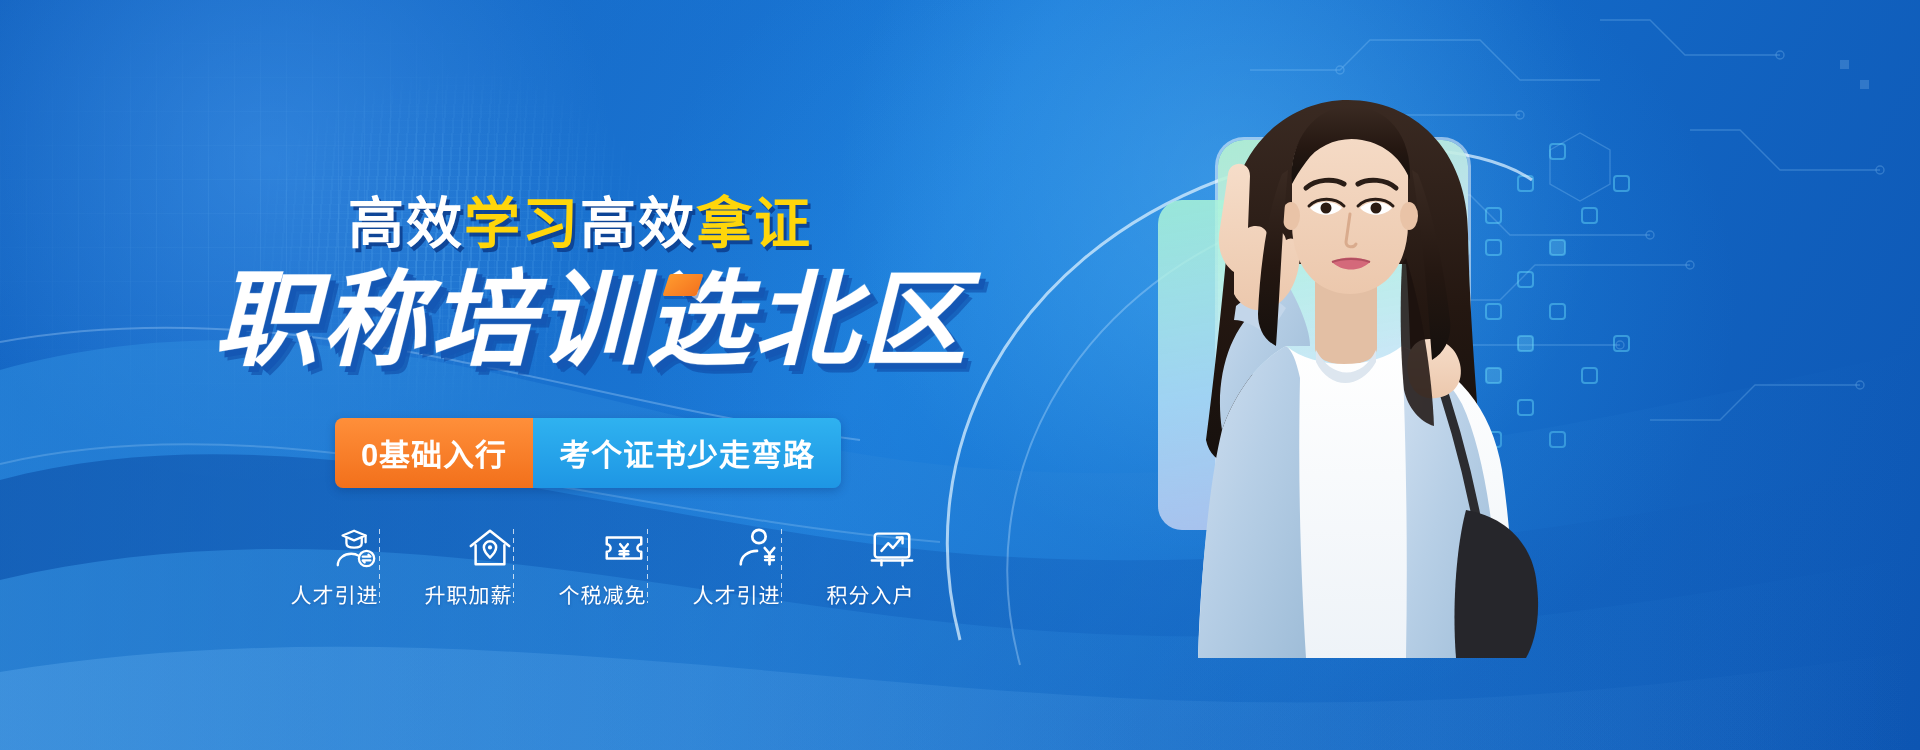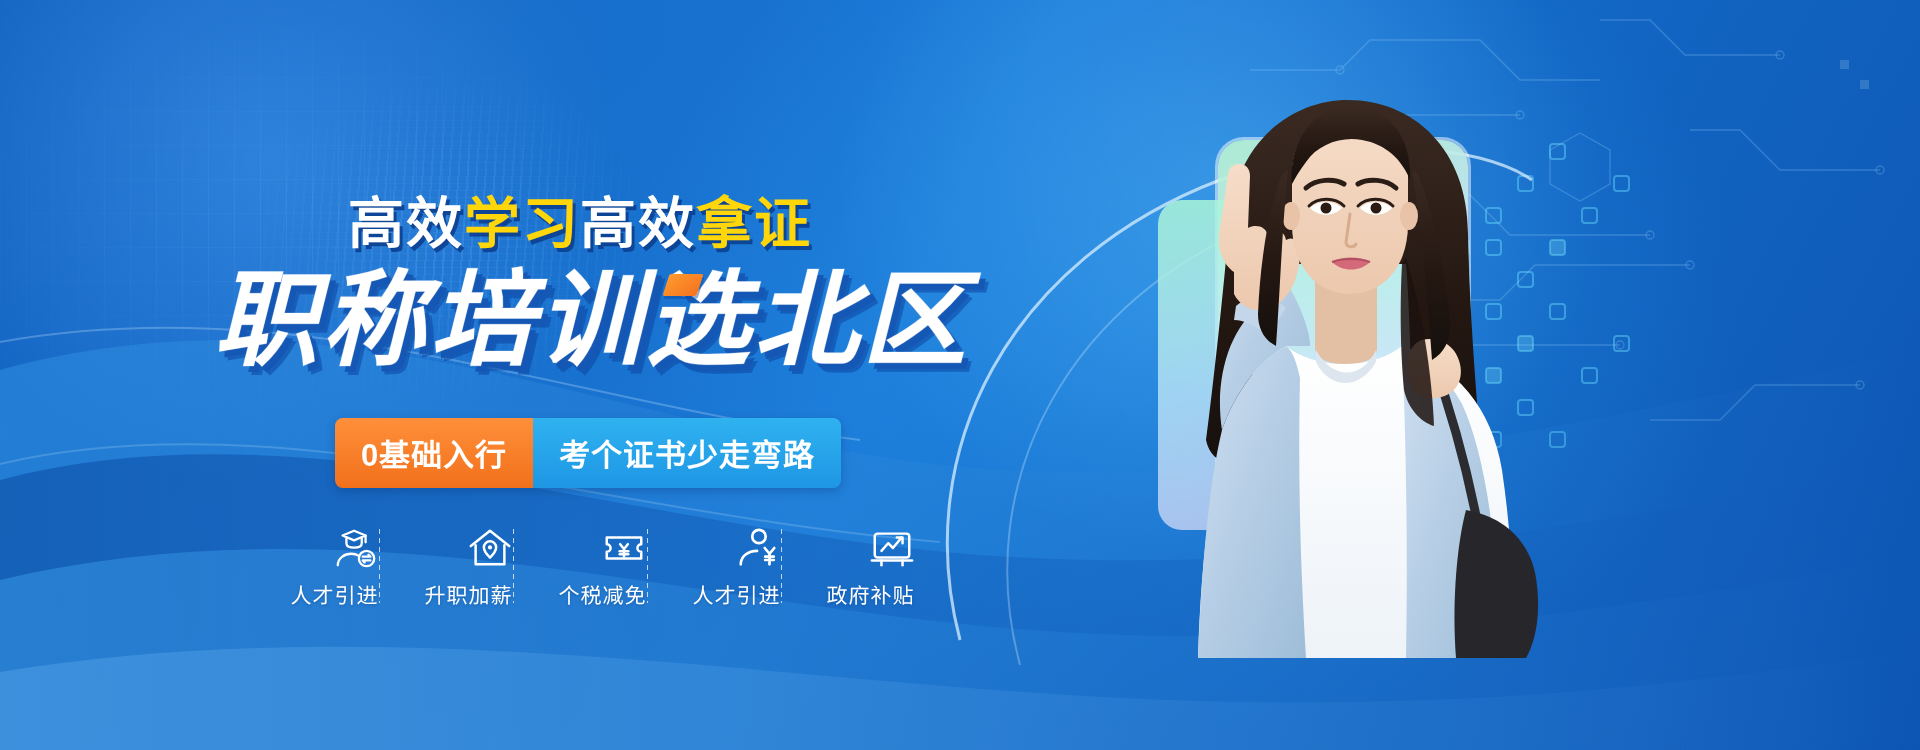--- a/index.html
+++ b/index.html
@@ -418,18 +418,18 @@
 
       <div class="feature">
         <svg class="ficon" viewBox="0 0 48 48" fill="none" stroke="#ffffff" stroke-width="2.6" stroke-linecap="round" stroke-linejoin="round">
           <rect x="6" y="9" width="36" height="25" rx="3"></rect>
           <path d="M3 37 h42"></path>
           <path d="M13 37 v5"></path>
           <path d="M35 37 v5"></path>
           <path d="M13 27 l7 -8 l5 5 l9 -11"></path>
           <path d="M29 13 h6 v6"></path>
         </svg>
-        <div class="flabel">政府补贴</div>
+        <div class="flabel">积分入户</div>
       </div>
 
     </div>
   </div>
 </div>
 
 </body></html>

